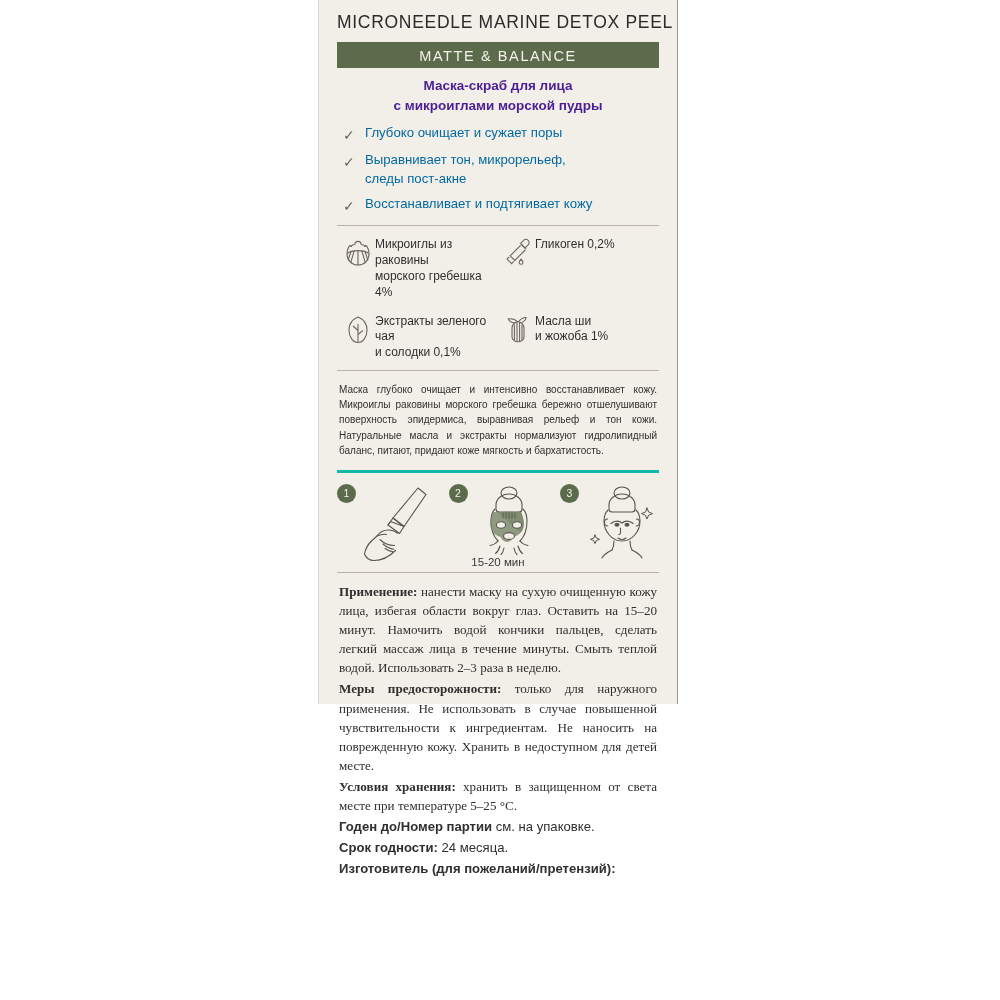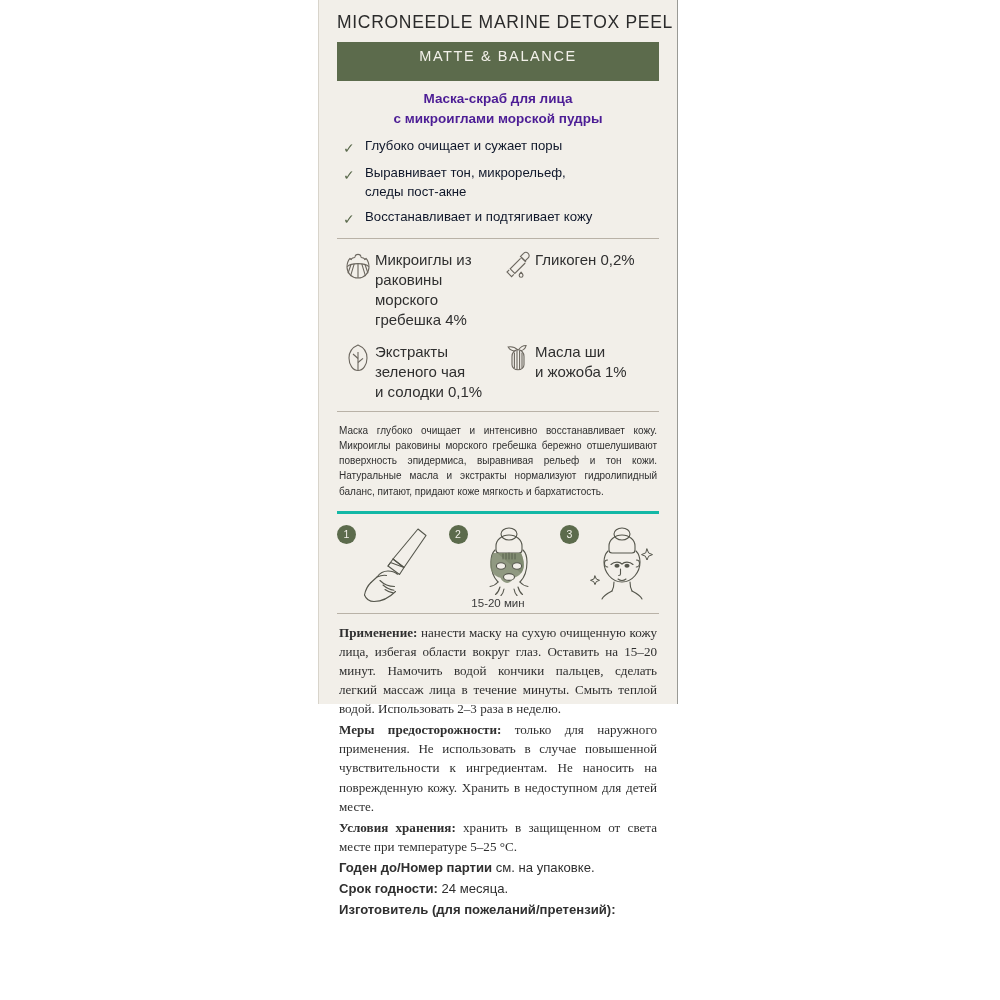--- a/index.html
+++ b/index.html
@@ -46,21 +46,21 @@
     line-height: 1.2;
     white-space: nowrap;
   }
   .badge {
     margin-top: 9px;
     background: #5c6b4c;
     color: #f3f1ea;
     text-align: center;
     font-size: 14.5px;
     letter-spacing: 1.6px;
-    padding: 6px 0 17px;
+    padding: 6px 0 4px;
     font-weight: 400;
   }
   .subtitle {
     text-align: center;
     color: #4c1d95;
     font-size: 13.5px;
     line-height: 1.45;
     margin-top: 8px;
     font-weight: 600;
   }
@@ -86,21 +86,21 @@
   }
   .benefit:last-child { margin-bottom: 1px; }
   .check {
     flex: 0 0 22px;
     color: #5b6a4d;
     font-size: 14px;
     line-height: 1.45;
     padding-top: 1px;
   }
   .benefit-text {
-    color: #0f172a;
+    color: #0369a1;
     font-size: 13.2px;
     line-height: 1.42;
   }
 
   
   .ingredients {
     padding: 10px 0 9px 4px;
     border-bottom: 1px solid #b9b2a7;
     display: grid;
     grid-template-columns: 1fr 1fr;
@@ -110,21 +110,21 @@
   .ing {
     display: flex;
     align-items: flex-start;
   }
   .ing-icon {
     flex: 0 0 34px;
     height: 34px;
     color: #6b665e;
   }
   .ing-text {
-    font-size: 15px;
+    font-size: 12px;
     color: #2f2f2f;
     line-height: 1.32;
     padding-top: 1px;
   }
 
   
   .description {
     padding: 11px 2px 12px 2px;
     font-size: 10px;
     line-height: 1.52;

